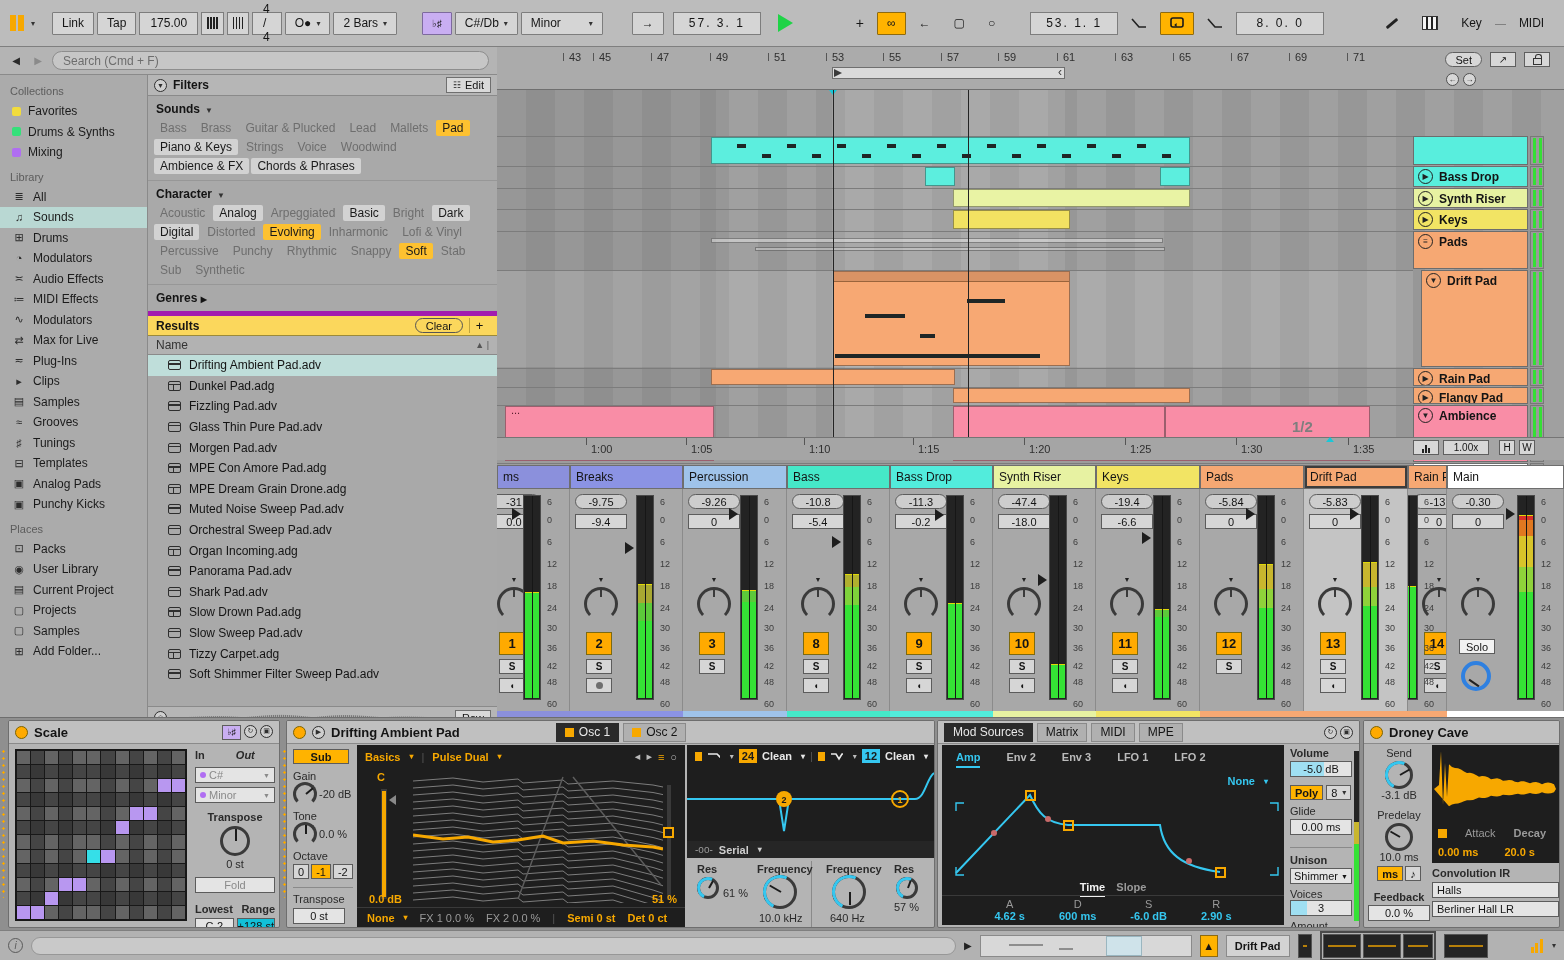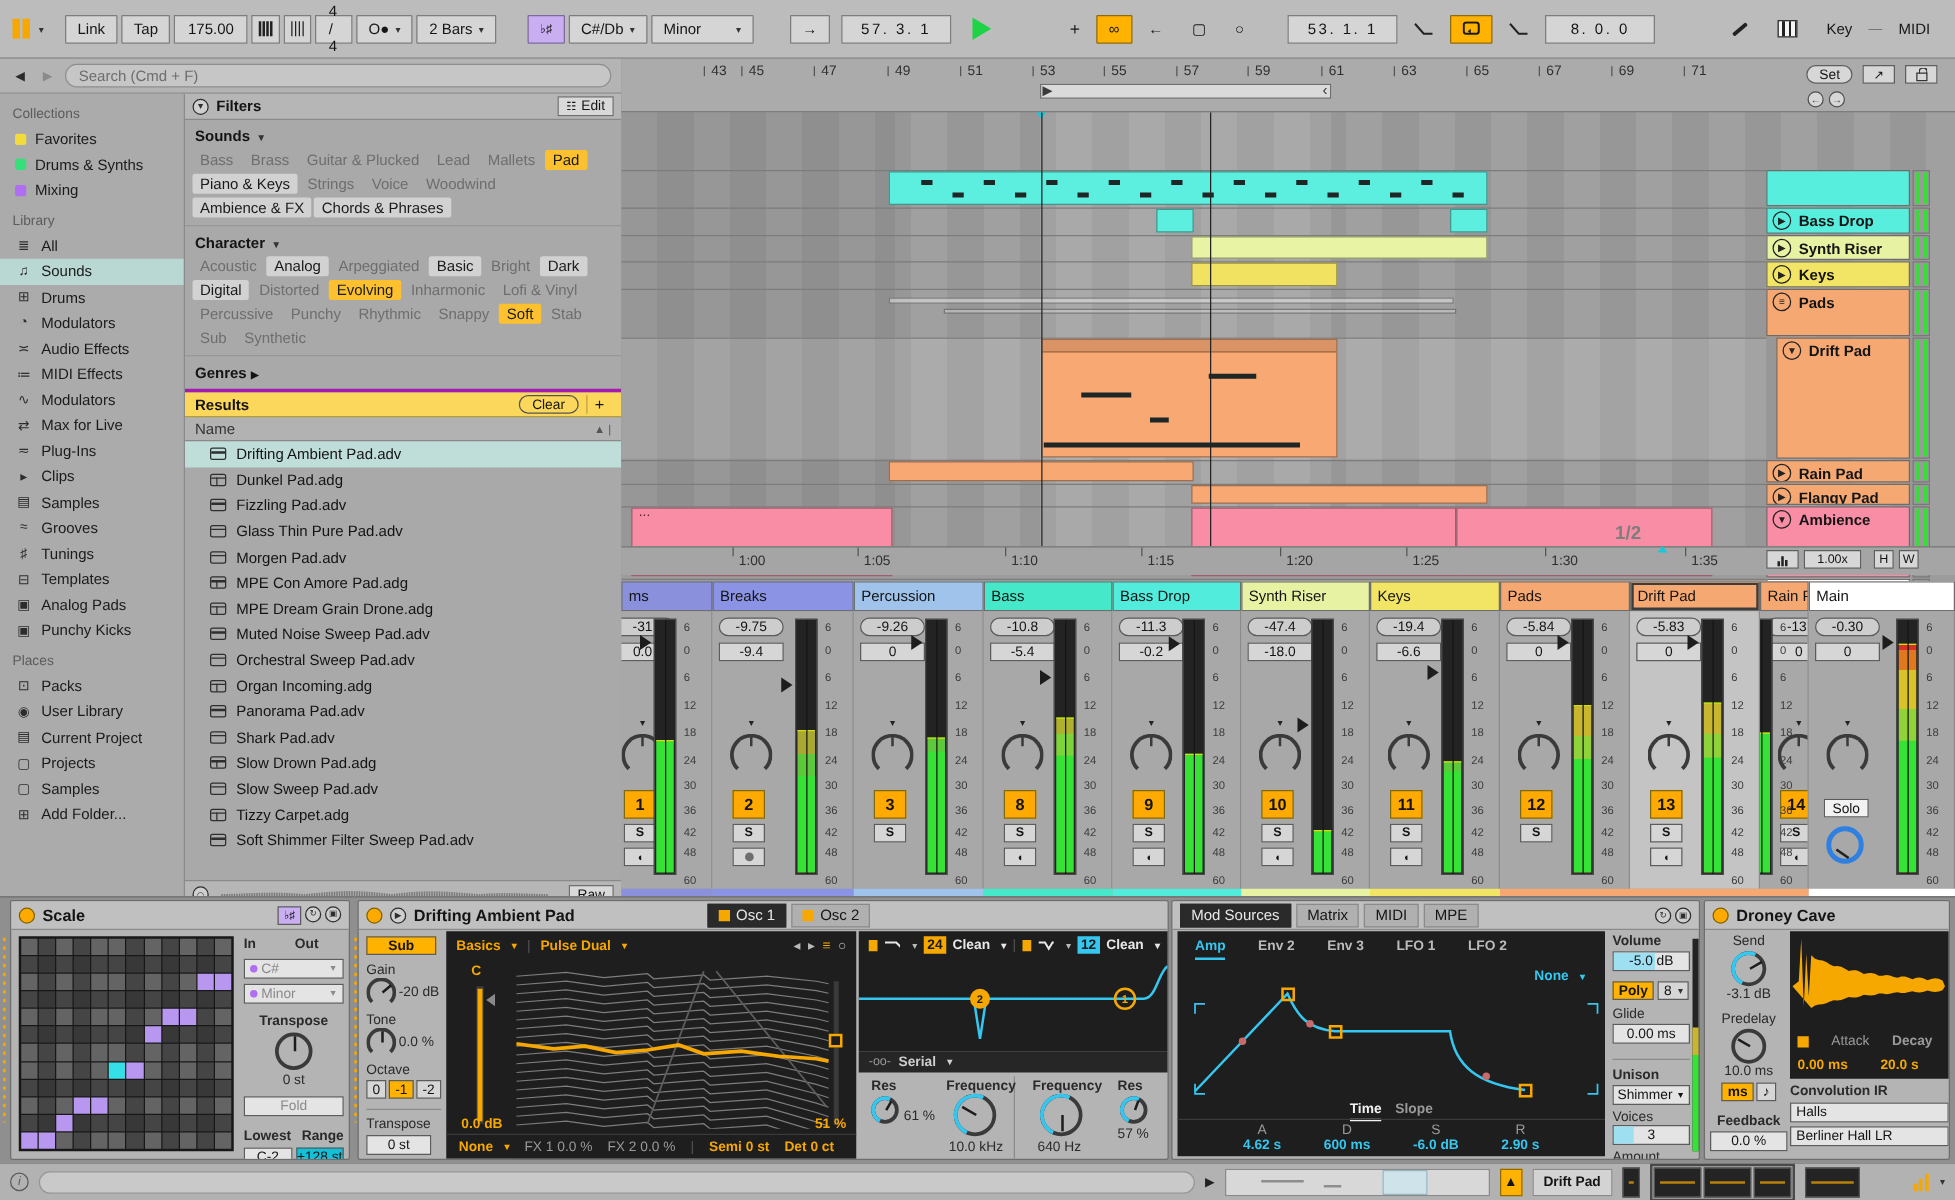--- a/index.html
+++ b/index.html
@@ -39,21 +39,21 @@
   #filt-head{height:21px;background:#b6b6b6;border-bottom:1px solid #8a8a8a;display:flex;align-items:center;padding:0 6px;gap:6px;}
   #filt-head b{font-size:12px;}
   .roundic{width:13px;height:13px;border-radius:50%;border:1px solid #2e2e2e;display:inline-flex;align-items:center;justify-content:center;font-size:7px;color:#2e2e2e;background:#cfcfcf;}
   #edit-btn{margin-left:auto;height:16px;border:1px solid #6f6f6f;background:#d9d9d9;display:flex;align-items:center;padding:0 6px;font-size:11px;gap:4px;}
   .sec-title{font-weight:bold;font-size:12px;padding:6px 8px 2px 8px;}
   .sec-title .caret{font-size:8px;}
   .tagwrap{padding:2px 6px 6px 6px;display:flex;flex-wrap:wrap;row-gap:3px;column-gap:2px;border-bottom:1px solid #979797;}
   .tag{font-size:12px;padding:1px 6px;border-radius:2px;color:#6e6e6e;white-space:nowrap;}
   .tag.avail{background:#d2d2d2;color:#1a1a1a;}
   .tag.on{background:#fdc130;color:#1a1a1a;}
-  #genres-row{padding:6px 8px;border-bottom:3px solid #a21caf;font-weight:bold;font-size:12px;}
+  #genres-row{padding:6px 8px;border-bottom:5px solid #a21caf;font-weight:bold;font-size:12px;}
   #results-bar{height:20px;background:#fbd75c;display:flex;align-items:center;padding:0 8px;border-bottom:1px solid #9b8a3a;}
   #results-bar b{font-size:12px;}
   #clear-pill{margin-left:auto;border:1px solid #555;border-radius:9px;padding:0 10px;height:15px;display:flex;align-items:center;font-size:11px;background:#fbd75c;}
   #plus-cell{width:20px;text-align:center;font-size:13px;border-left:1px solid #bfa33c;margin-left:6px;}
   #name-head{height:19px;background:#b2b2b2;border-bottom:1px solid #8a8a8a;display:flex;align-items:center;padding:0 8px;font-size:12px;color:#333;}
   #name-head .sort{margin-left:auto;color:#555;font-size:9px;}
   #result-list{height:351px;overflow:hidden;}
   .res-item{display:flex;align-items:center;height:20.6px;padding-left:20px;gap:8px;font-size:12px;white-space:nowrap;}
   .res-item.sel{background:#bfdeda;}
   .dev-ic{width:13px;height:10px;border:1.4px solid #2e2e2e;border-radius:2px;position:relative;flex:none;}
@@ -1369,21 +1369,21 @@
           <i style="background: rgb(100, 100, 100);"></i>
           <i style="background: rgb(69, 69, 69);"></i>
           <i style="background: rgb(100, 100, 100);"></i>
           <i style="background: rgb(69, 69, 69);"></i>
           <i style="background: rgb(100, 100, 100);"></i>
           <i style="background: rgb(69, 69, 69);"></i>
           <i style="background: rgb(100, 100, 100);"></i>
         </div>
       <div class="abs" style="left:186px;top:28px;width:80px;">
         <span class="dlbl" style="font-weight:bold;">In</span>
-        <span class="dlbl" style="font-weight:bold;margin-left:28px;">Out</span>
+        <span class="dlbl" style="font-weight:bold;margin-left:28px;font-style:italic;">Out</span>
         <div class="valbox" style="margin-top:6px;justify-content:space-between;padding:0 4px;color:#8a8a8a;">
           <span style="display:flex;align-items:center;gap:3px;">
               <span style="width:6px;height:6px;border-radius:50%;background:#b06ef2;"></span>
               <span>C#</span>
             </span>
             <span style="font-size:7px;">▼</span>
         </div>
         <div class="valbox" style="margin-top:4px;justify-content:space-between;padding:0 4px;color:#8a8a8a;">
           <span style="display:flex;align-items:center;gap:3px;">
               <span style="width:6px;height:6px;border-radius:50%;background:#b06ef2;"></span>
@@ -1411,21 +1411,21 @@
         </div>
       </div>
     </div>
 
     <div class="device" style="left:286px;width:649px;">
       <div class="dhead">
         <span class="led"></span>
         <span class="roundic">▶</span>
         <b>Drifting Ambient Pad</b>
         <span style="margin-left:90px;display:flex;gap:4px;">
-          <span class="tabbtn seltab" style="background:#2a2a2a;margin-left:10px;">
+          <span class="tabbtn seltab" style="background:#2a2a2a;">
               <span class="ysq"></span>
               <span>Osc 1</span>
             </span>
           <span class="tabbtn">
               <span class="ysq"></span>
               <span>Osc 2</span>
             </span>
         </span>
       </div>
 

